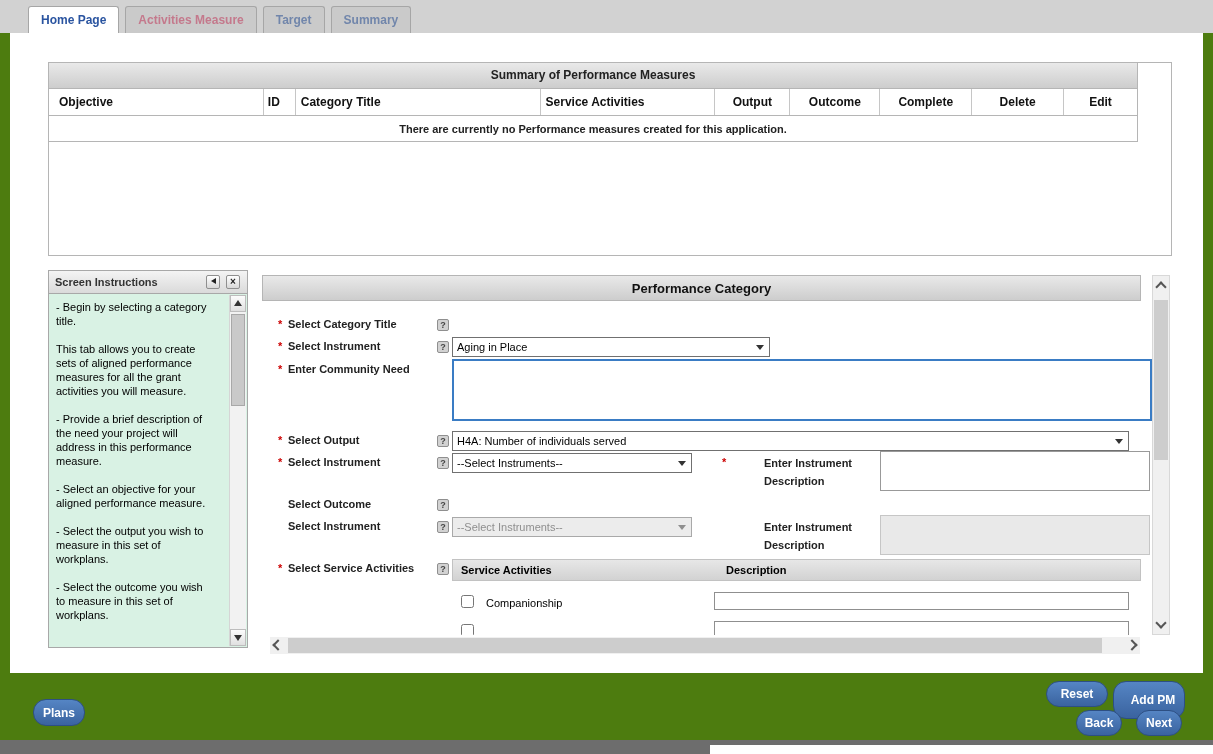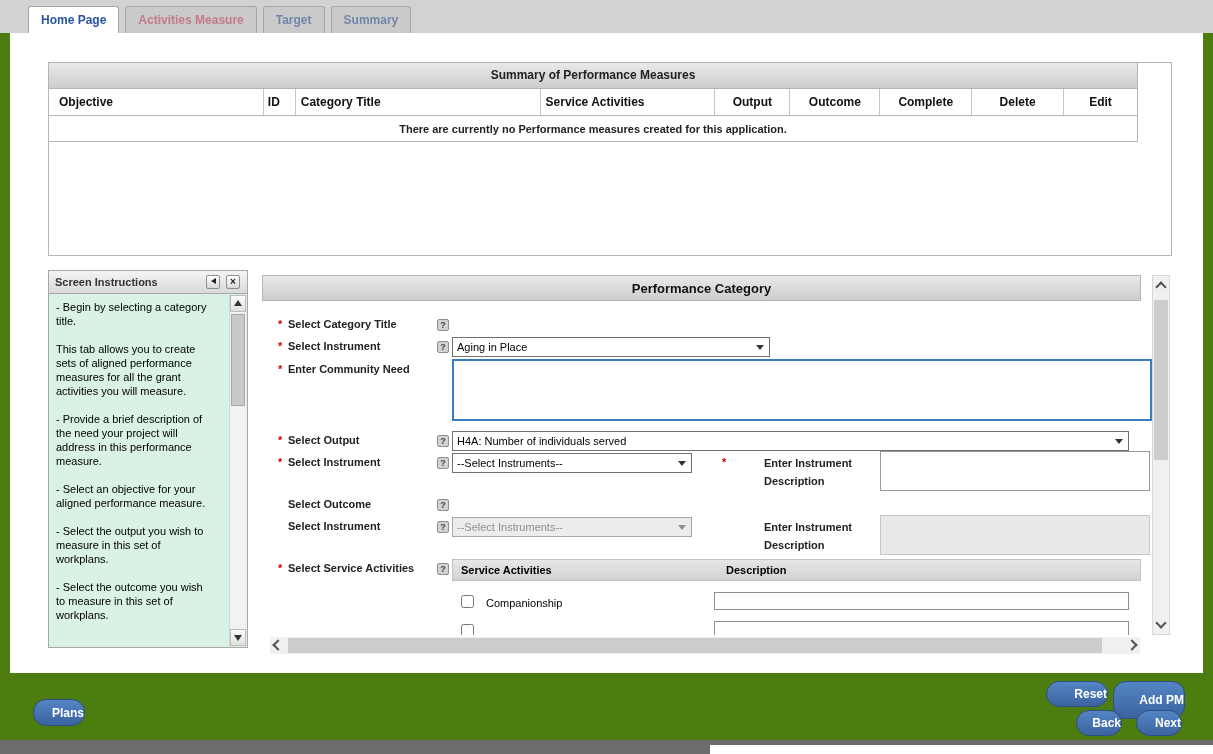--- a/index.html
+++ b/index.html
@@ -149,21 +149,21 @@
   .pm-thumb-v { position:absolute; left:1px; top:24px; width:14px; height:160px; background:#cdcdcd; cursor:pointer; }
   .pm-hscroll { position:absolute; left:8px; top:362px; width:870px; height:17px; background:#f0f0f0; }
   .chev-left  { left:4px; top:4px;  border-left:2px solid #555; border-bottom:2px solid #555; transform:rotate(45deg); }
   .chev-right { right:4px; top:4px; border-right:2px solid #555; border-top:2px solid #555;  transform:rotate(45deg); }
   .pm-thumb-h { position:absolute; left:18px; top:1px; width:814px; height:15px; background:#cdcdcd; cursor:pointer; }
 
   
   .btn {
     position:absolute; background:linear-gradient(#5585c4,#3a639f); border:1px solid #2d4f83;
     border-radius:13px; color:#fff; font-weight:bold; font-size:12px;
-    font-family:"Liberation Sans", sans-serif; cursor:pointer; text-align:right;
+    font-family:"Liberation Sans", sans-serif; cursor:pointer; text-align:center;
   }
   .btn-save  { left:33px;  top:699px; width:52px; height:27px; }
   .btn-reset { left:1046px; top:681px; width:62px; height:26px; }
   .btn-addpm { left:1113px; top:681px; width:72px; height:38px;padding-left:8px; }
   .btn-back  { left:1076px; top:710px; width:46px; height:26px; }
   .btn-next  { left:1136px; top:710px; width:46px; height:26px; }
 
   .footer-strip { position:absolute; left:0; top:740px; width:100%; height:14px; background:#6d6d6d; }
   .bottom-white { position:absolute; left:710px; top:745px; width:503px; height:9px; background:#ffffff; }
 </style>

